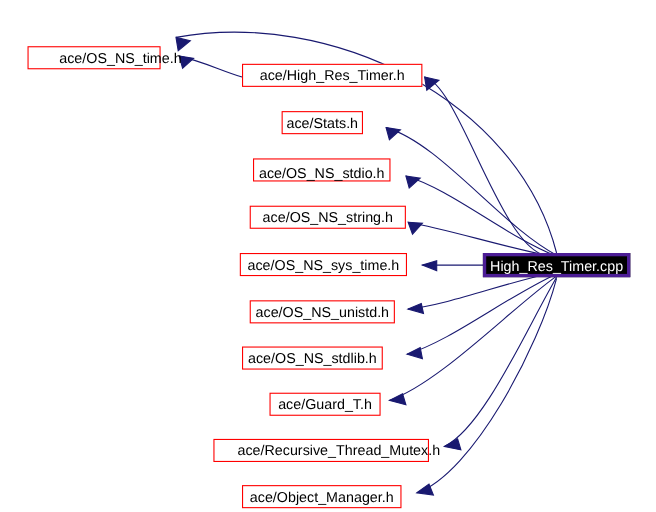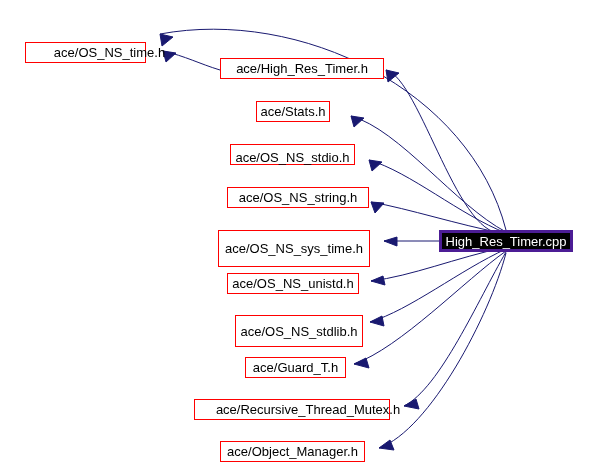--- a/index.html
+++ b/index.html
@@ -91,27 +91,27 @@
       </div>
       <div class="graph-node dep" style="left: 256px; top: 101px; width: 74px; height: 21px;">
         <span class="node-label">ace/Stats.h</span>
       </div>
       <div class="graph-node dep" style="left: 230px; top: 144px; width: 125px; height: 21px; align-items: flex-end;">
         <span class="node-label">ace/OS_NS_stdio.h</span>
       </div>
       <div class="graph-node dep" style="left: 227px; top: 187px; width: 142px; height: 21px;">
         <span class="node-label">ace/OS_NS_string.h</span>
       </div>
-      <div class="graph-node dep" style="left: 218px; top: 230px; width: 152px; height: 37px;">
+      <div class="graph-node dep" style="left: 218px; top: 230px; width: 152px; height: 21px;">
         <span class="node-label">ace/OS_NS_sys_time.h</span>
       </div>
       <div class="graph-node dep" style="left: 227px; top: 273px; width: 132px; height: 21px;">
         <span class="node-label">ace/OS_NS_unistd.h</span>
       </div>
-      <div class="graph-node dep" style="left: 235px; top: 315px; width: 128px; height: 32px;">
+      <div class="graph-node dep" style="left: 220px; top: 315px; width: 128px; height: 21px;">
         <span class="node-label">ace/OS_NS_stdlib.h</span>
       </div>
       <div class="graph-node dep" style="left: 245px; top: 357px; width: 101px; height: 21px;">
         <span class="node-label">ace/Guard_T.h</span>
       </div>
       <div class="graph-node dep" style="left: 194px; top: 399px; width: 196px; height: 21px; padding-left: 32px;">
         <span class="node-label">ace/Recursive_Thread_Mutex.h</span>
       </div>
       <div class="graph-node dep" style="left: 220px; top: 441px; width: 145px; height: 21px; align-items: center;">
         <span class="node-label">ace/Object_Manager.h</span>

